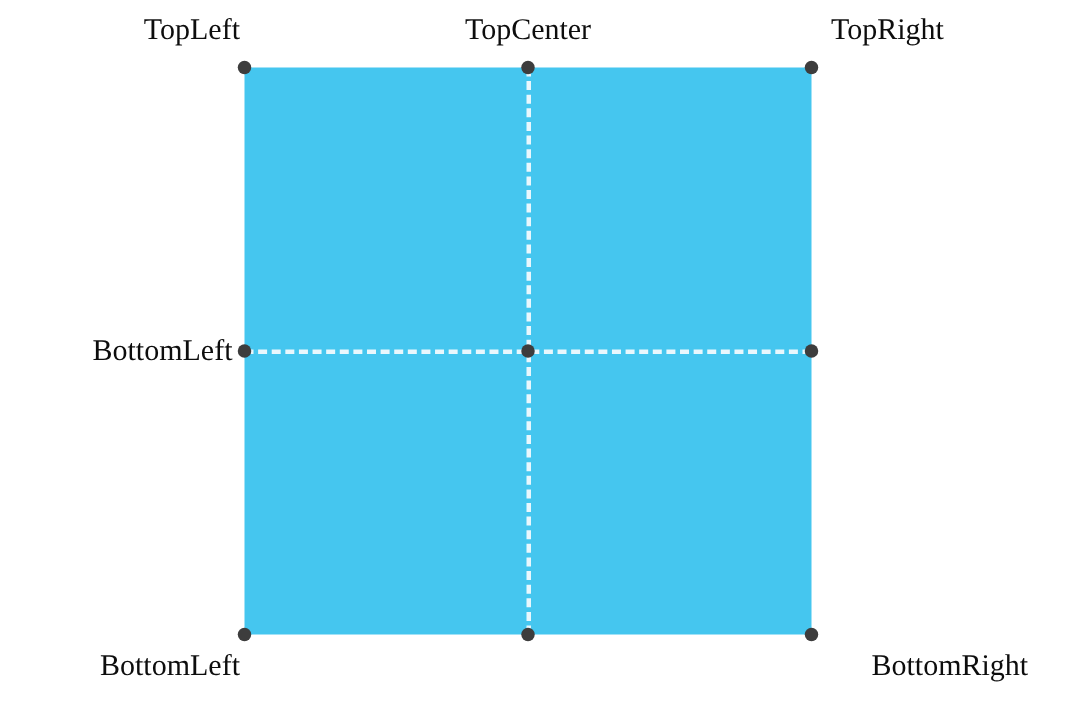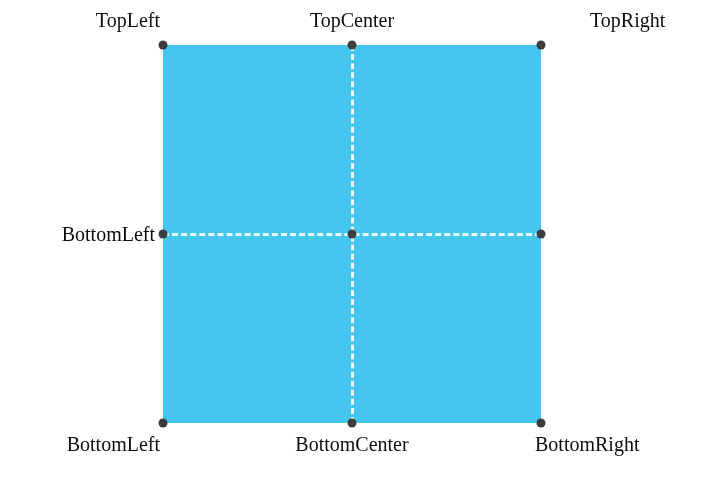--- a/index.html
+++ b/index.html
@@ -57,27 +57,27 @@
     position: absolute;
     font-size: 20px;
     line-height: 28px;
     color: #0d0d0d;
     white-space: nowrap;
     font-family: Liberation Serif, serif;
   }
   
   .lbl-topleft      { right: 562px; top: 6px;   text-align: right; }
   .lbl-topcenter    { left: 352px;  top: 6px;   transform: translateX(-50%); }
-  .lbl-topright     { left: 554px;  top: 6px; margin-left: 36px; }
+  .lbl-topright     { left: 554px;  top: 6px; }
   .lbl-centerleft   { right: 567px; top: 220px; text-align: right; }
   .lbl-center       { left: 366px;  top: 195px; }
   .lbl-centerright  { left: 550px;  top: 220px; }
   .lbl-bottomleft   { right: 562px; top: 430px; }
   .lbl-bottomcenter { left: 352px;  top: 430px; transform: translateX(-50%); }
-  .lbl-bottomright  { left: 535px;  top: 430px; text-align: center; }
+  .lbl-bottomright  { left: 581px;  top: 430px; text-align: center; }
 </style>
 </head>
 <body>
 
 <div id="stage">
 
   <div class="rect"></div>
 
   <div class="dashline dash-h"></div>
   <div class="dashline dash-v"></div>
@@ -90,16 +90,15 @@
   <div class="dot" style="left:541px; top:234px;"></div>
   <div class="dot" style="left:163px; top:423px;"></div>
   <div class="dot" style="left:352px; top:423px;"></div>
   <div class="dot" style="left:541px; top:423px;"></div>
 
   <div class="label lbl-topleft">TopLeft</div>
   <div class="label lbl-topcenter">TopCenter</div>
   <div class="label lbl-topright">TopRight</div>
   <div class="label lbl-centerleft">BottomLeft</div>
   <div class="label lbl-bottomleft">BottomLeft</div>
-  <div class="label lbl-bottomcenter">BottomCenter</div>
   <div class="label lbl-bottomright">BottomRight</div>
 
 </div>
 
 </body></html>

